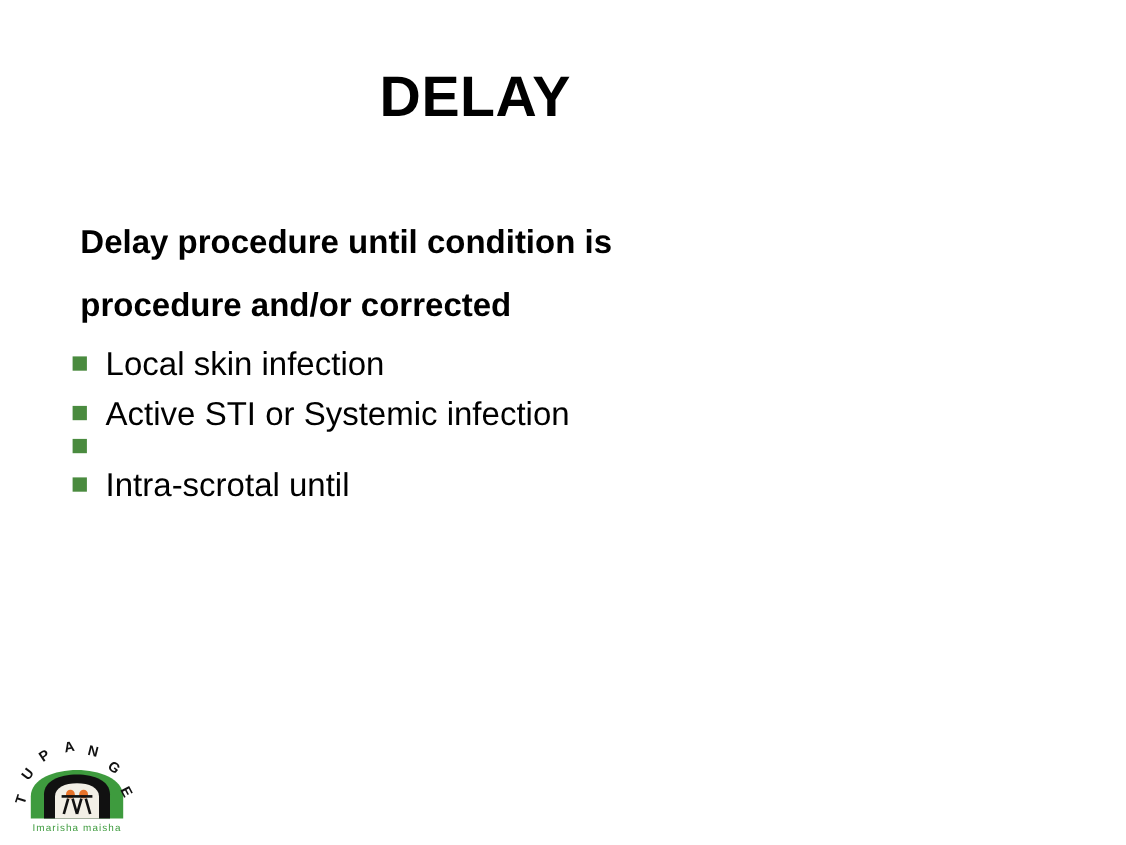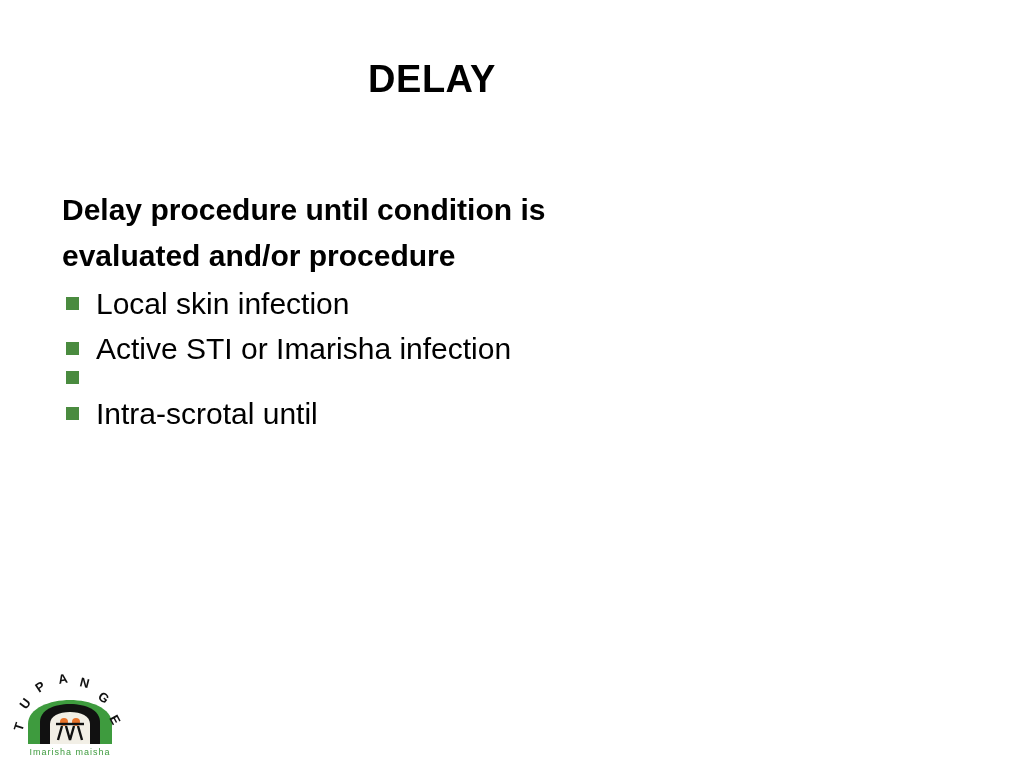--- a/index.html
+++ b/index.html
@@ -19,37 +19,37 @@
     width: 1024px;
     height: 768px;
     background: #ffffff;
   }
   .slide-title {
     position: absolute;
     top: 58px;
     left: 0;
     width: 864px;
     text-align: center;
-    font-size: 38px;
+    font-size: 52px;
     font-weight: bold;
     color: #000000;
     letter-spacing: 0.5px;
   }
   .body-block {
     position: absolute;
     top: 185px;
     left: 57px;
     width: 880px;
   }
   .lead-line {
     font-size: 30px;
     font-weight: bold;
     color: #000000;
     line-height: 1.35;
-    margin: 5px;
+    margin: 16px;
   }
   .lead-line.second {
     margin-top: 2px;
   }
   .bullet-list {
     list-style: none;
     margin: 10px 0 0 0;
     padding: 0;
   }
   .bullet-item {
@@ -88,30 +88,30 @@
 </style>
 </head>
 <body>
 
 <div class="slide">
 
   <div class="slide-title">DELAY</div>
 
   <div class="body-block">
     <p class="lead-line">Delay procedure until condition is</p>
-    <p class="lead-line second">evaluated and/or procedure</p>
+    <p class="lead-line second">procedure and/or corrected</p>
 
     <ul class="bullet-list">
       <li class="bullet-item">
         <span class="bullet-marker"></span>
         <span class="bullet-text">Local skin infection</span>
       </li>
       <li class="bullet-item">
         <span class="bullet-marker"></span>
-        <span class="bullet-text">Active STI or Imarisha infection</span>
+        <span class="bullet-text">Active STI or Systemic infection</span>
       </li>
       <li class="bullet-item">
         <span class="bullet-marker"></span>
       </li>
       <li class="bullet-item">
         <span class="bullet-marker"></span>
         <span class="bullet-text">Intra-scrotal until</span>
       </li>
     </ul>
   </div>

